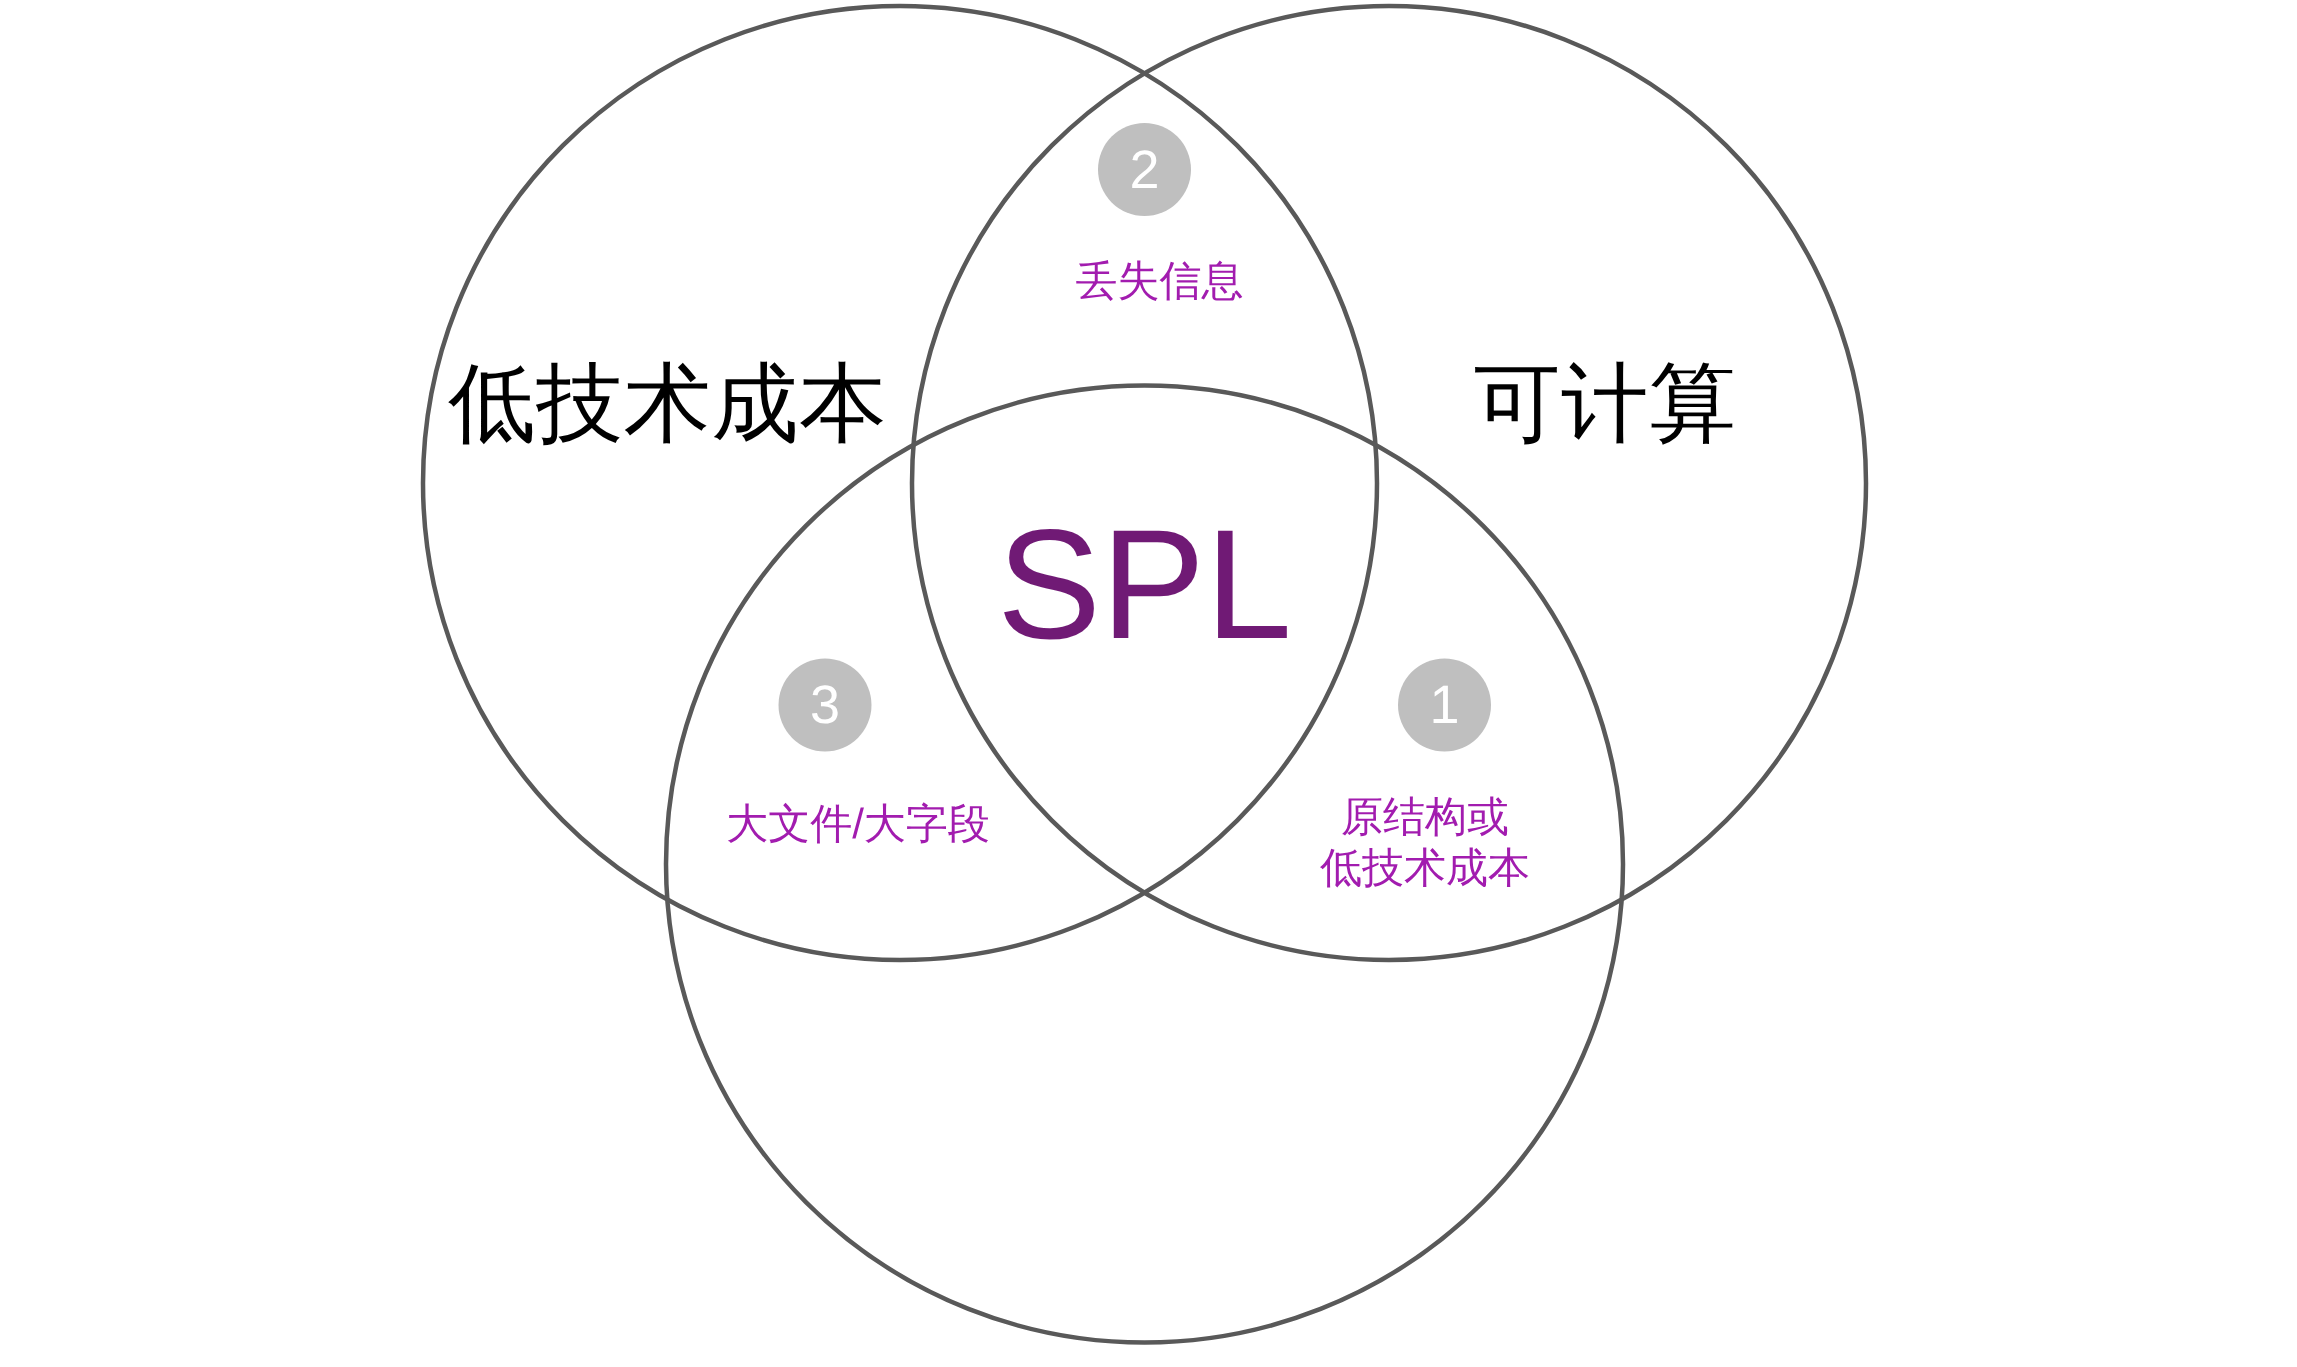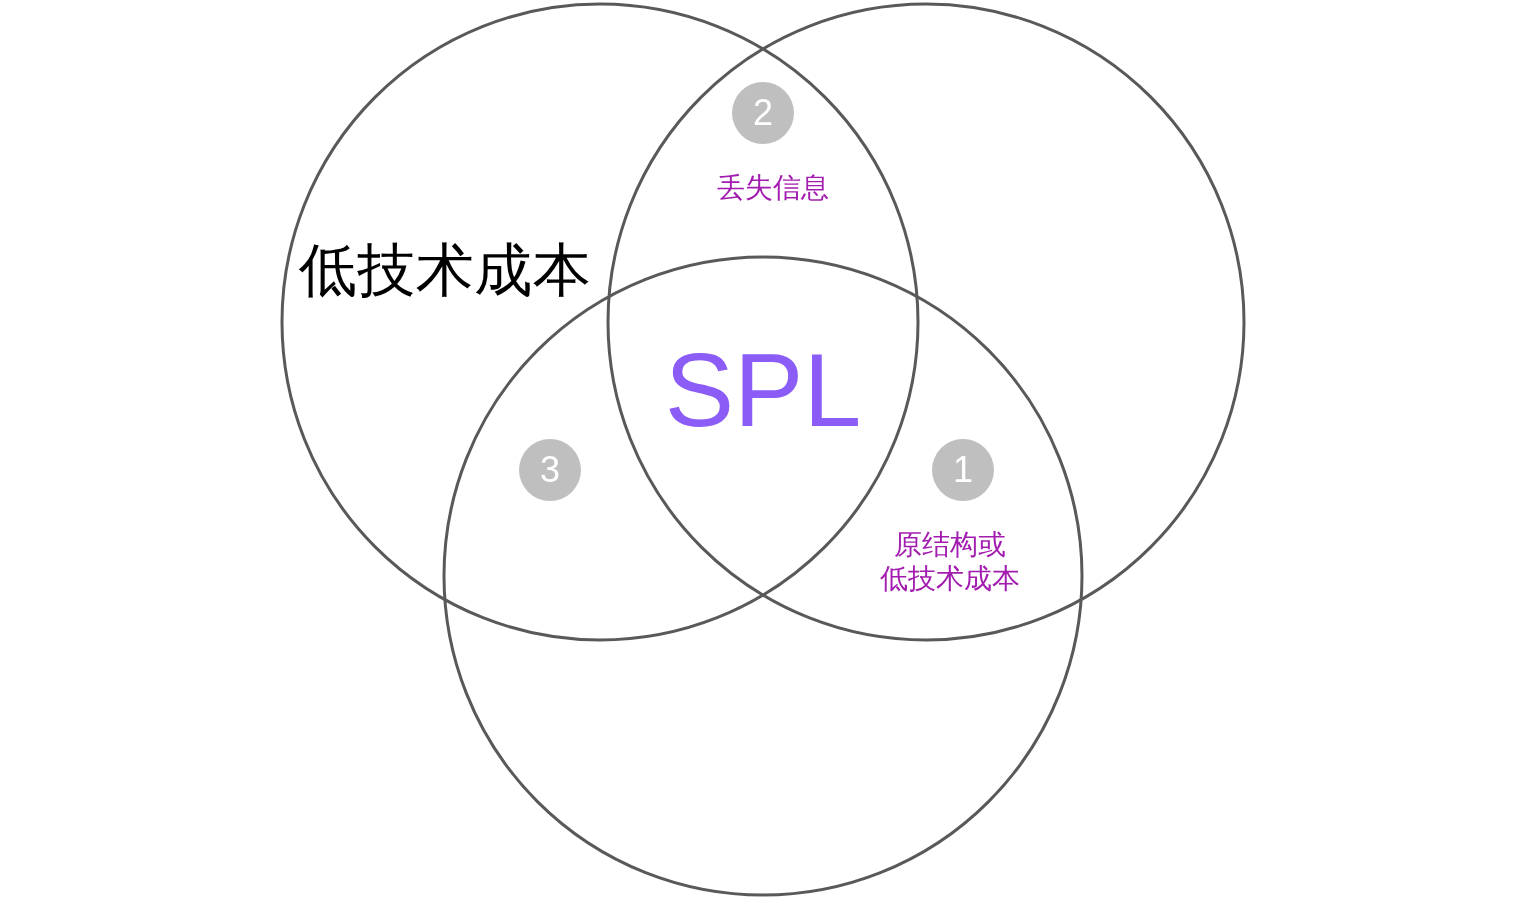--- a/index.html
+++ b/index.html
@@ -46,21 +46,21 @@
     line-height: 1.08;
     letter-spacing: 0.5px;
     white-space: nowrap;
     transform: translate(-50%, -50%);
     text-align: center;
   }
 
   
   .center-label {
     position: absolute;
-    color: #8b5cf6;
+    color: #701a75;
     font-size: 104px;
     font-weight: 400;
     line-height: 1;
     letter-spacing: 0px;
     white-space: nowrap;
     transform: translate(-50%, -50%);
     text-align: center;
   }
 
   
@@ -104,32 +104,34 @@
   <svg id="venn-svg" viewBox="0 0 1531 911">
     <circle cx="600" cy="322" r="318" fill="none" stroke="#595959" stroke-width="3"></circle>
     <circle cx="926" cy="322" r="318" fill="none" stroke="#595959" stroke-width="3"></circle>
     <circle cx="763" cy="576" r="319" fill="none" stroke="#595959" stroke-width="3"></circle>
   </svg>
 
   <div class="overlay">
 
     <div class="set-title" style="left:445px; top:270px;">低技术成本</div>
 
+    <div class="set-title" style="left:1070px; top:270px;">可计算</div>
 
 
     <div class="center-label" style="left:763px; top:390px;">SPL</div>
 
     <div class="badge" style="left:763px; top:113px;">
       <span class="badge-num">2</span>
     </div>
     <div class="note" style="left:773px; top:188px;">丢失信息</div>
 
     <div class="badge" style="left:550px; top:470px;">
       <span class="badge-num">3</span>
     </div>
+    <div class="note" style="left:572px; top:550px;">大文件/大字段</div>
 
     <div class="badge" style="left:963px; top:470px;">
       <span class="badge-num">1</span>
     </div>
     <div class="note" style="left:950px; top:562px;">原结构或
 低技术成本</div>
 
   </div>
 </div>
 

